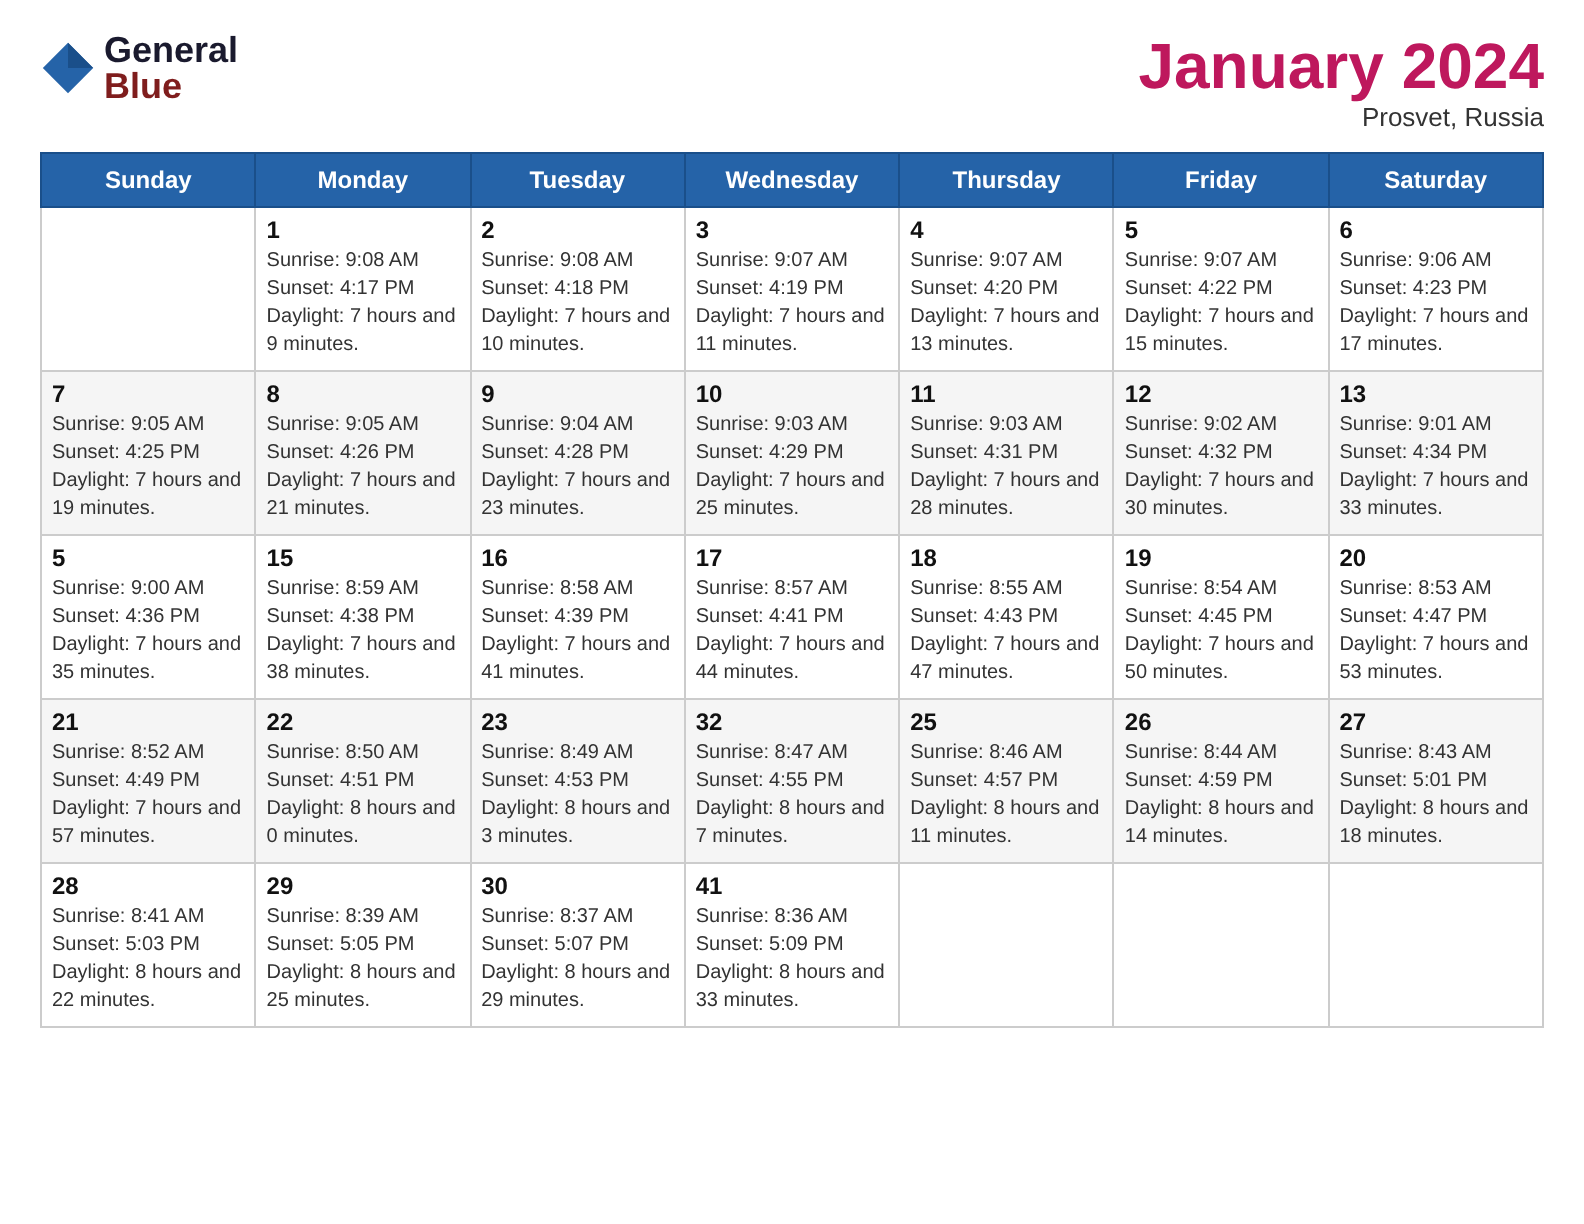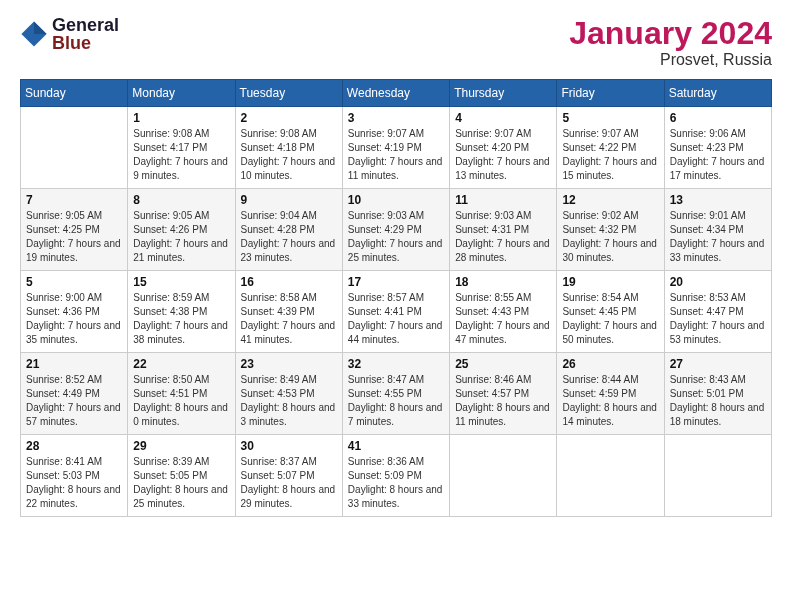--- a/index.html
+++ b/index.html
@@ -50,37 +50,37 @@
     .title-block {
       text-align: right;
     }
     .month-title {
       font-size: 32px;
       font-weight: bold;
       color: #be185d;
       line-height: 1.1;
     }
     .location {
-      font-size: 16px;
+      font-size: 13px;
       color: #333;
     }
     .calendar {
       flex: 1;
       border: 1px solid #ccc;
       border-collapse: collapse;
       width: 100%;
       table-layout: fixed;
     }
     .calendar th {
       background: #2563a8;
       color: #fff;
       font-size: 12px;
-      font-weight: normal;
+      font-weight: bold;
       padding: 6px 4px;
-      text-align: left;
+      text-align: center;
       border: 1px solid #1a4f8a;
     }
     .calendar td {
       vertical-align: top;
       padding: 4px 5px;
       border: 1px solid #ccc;
       font-size: 10px;
       color: #333;
       background: #fff;
       height: 82px;

